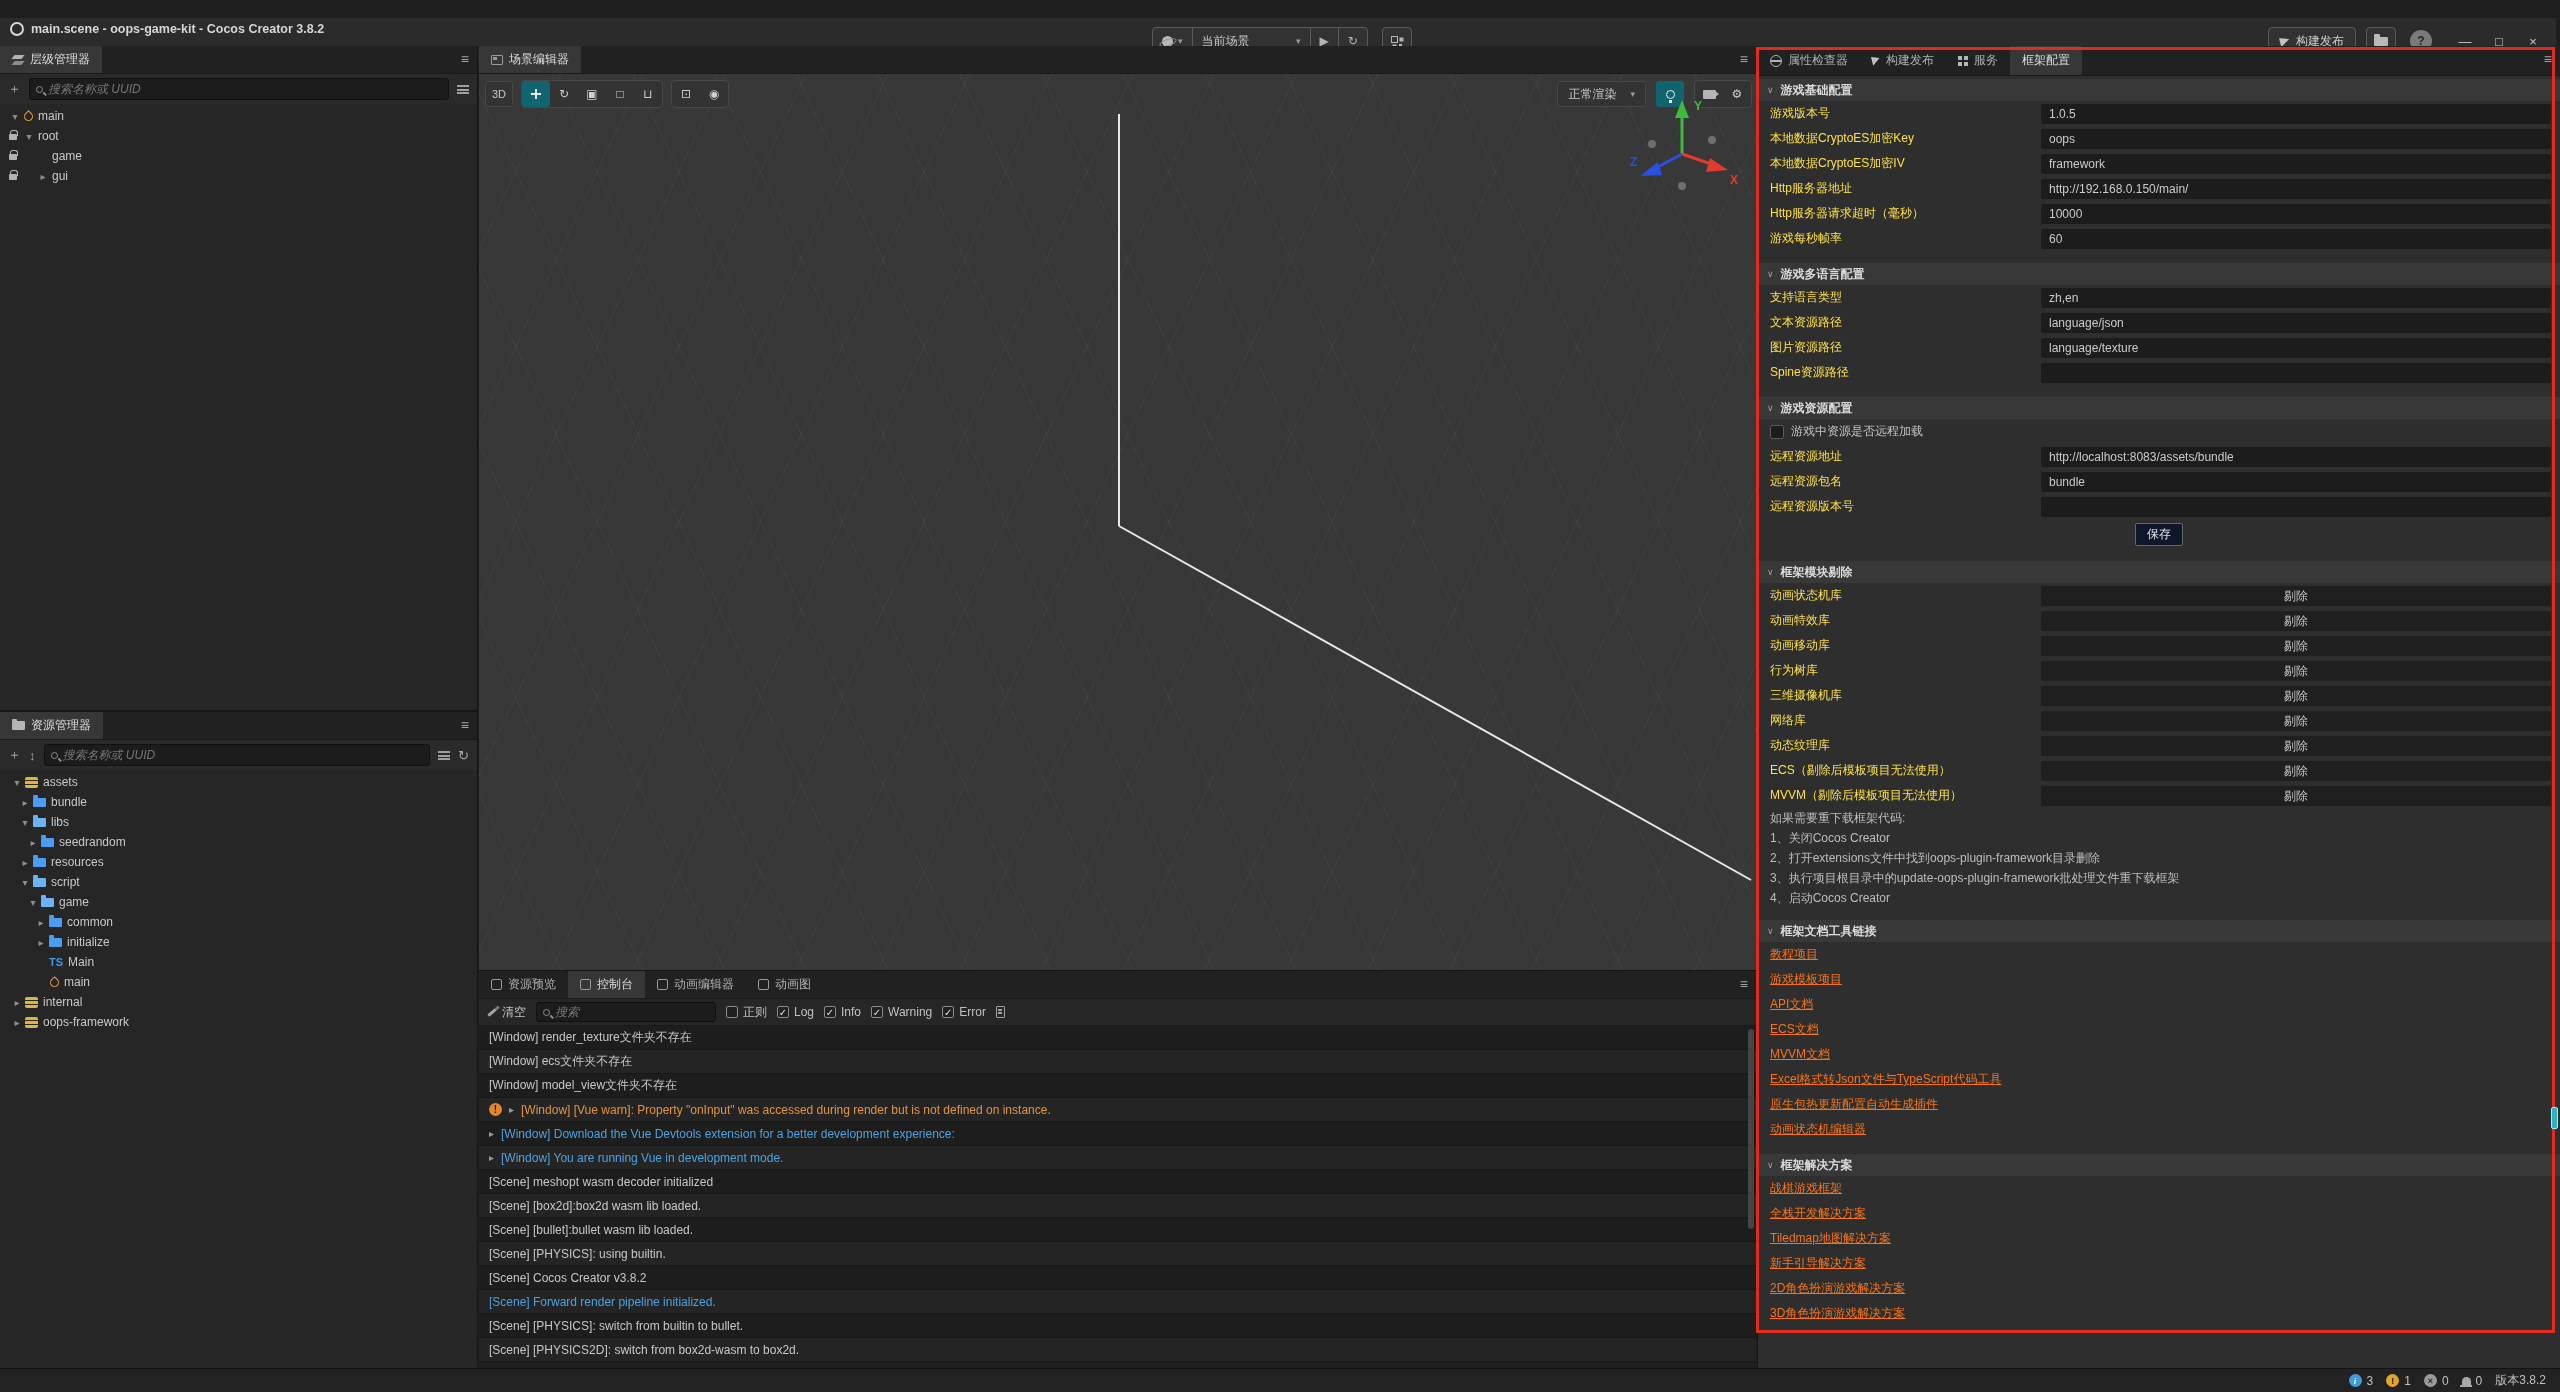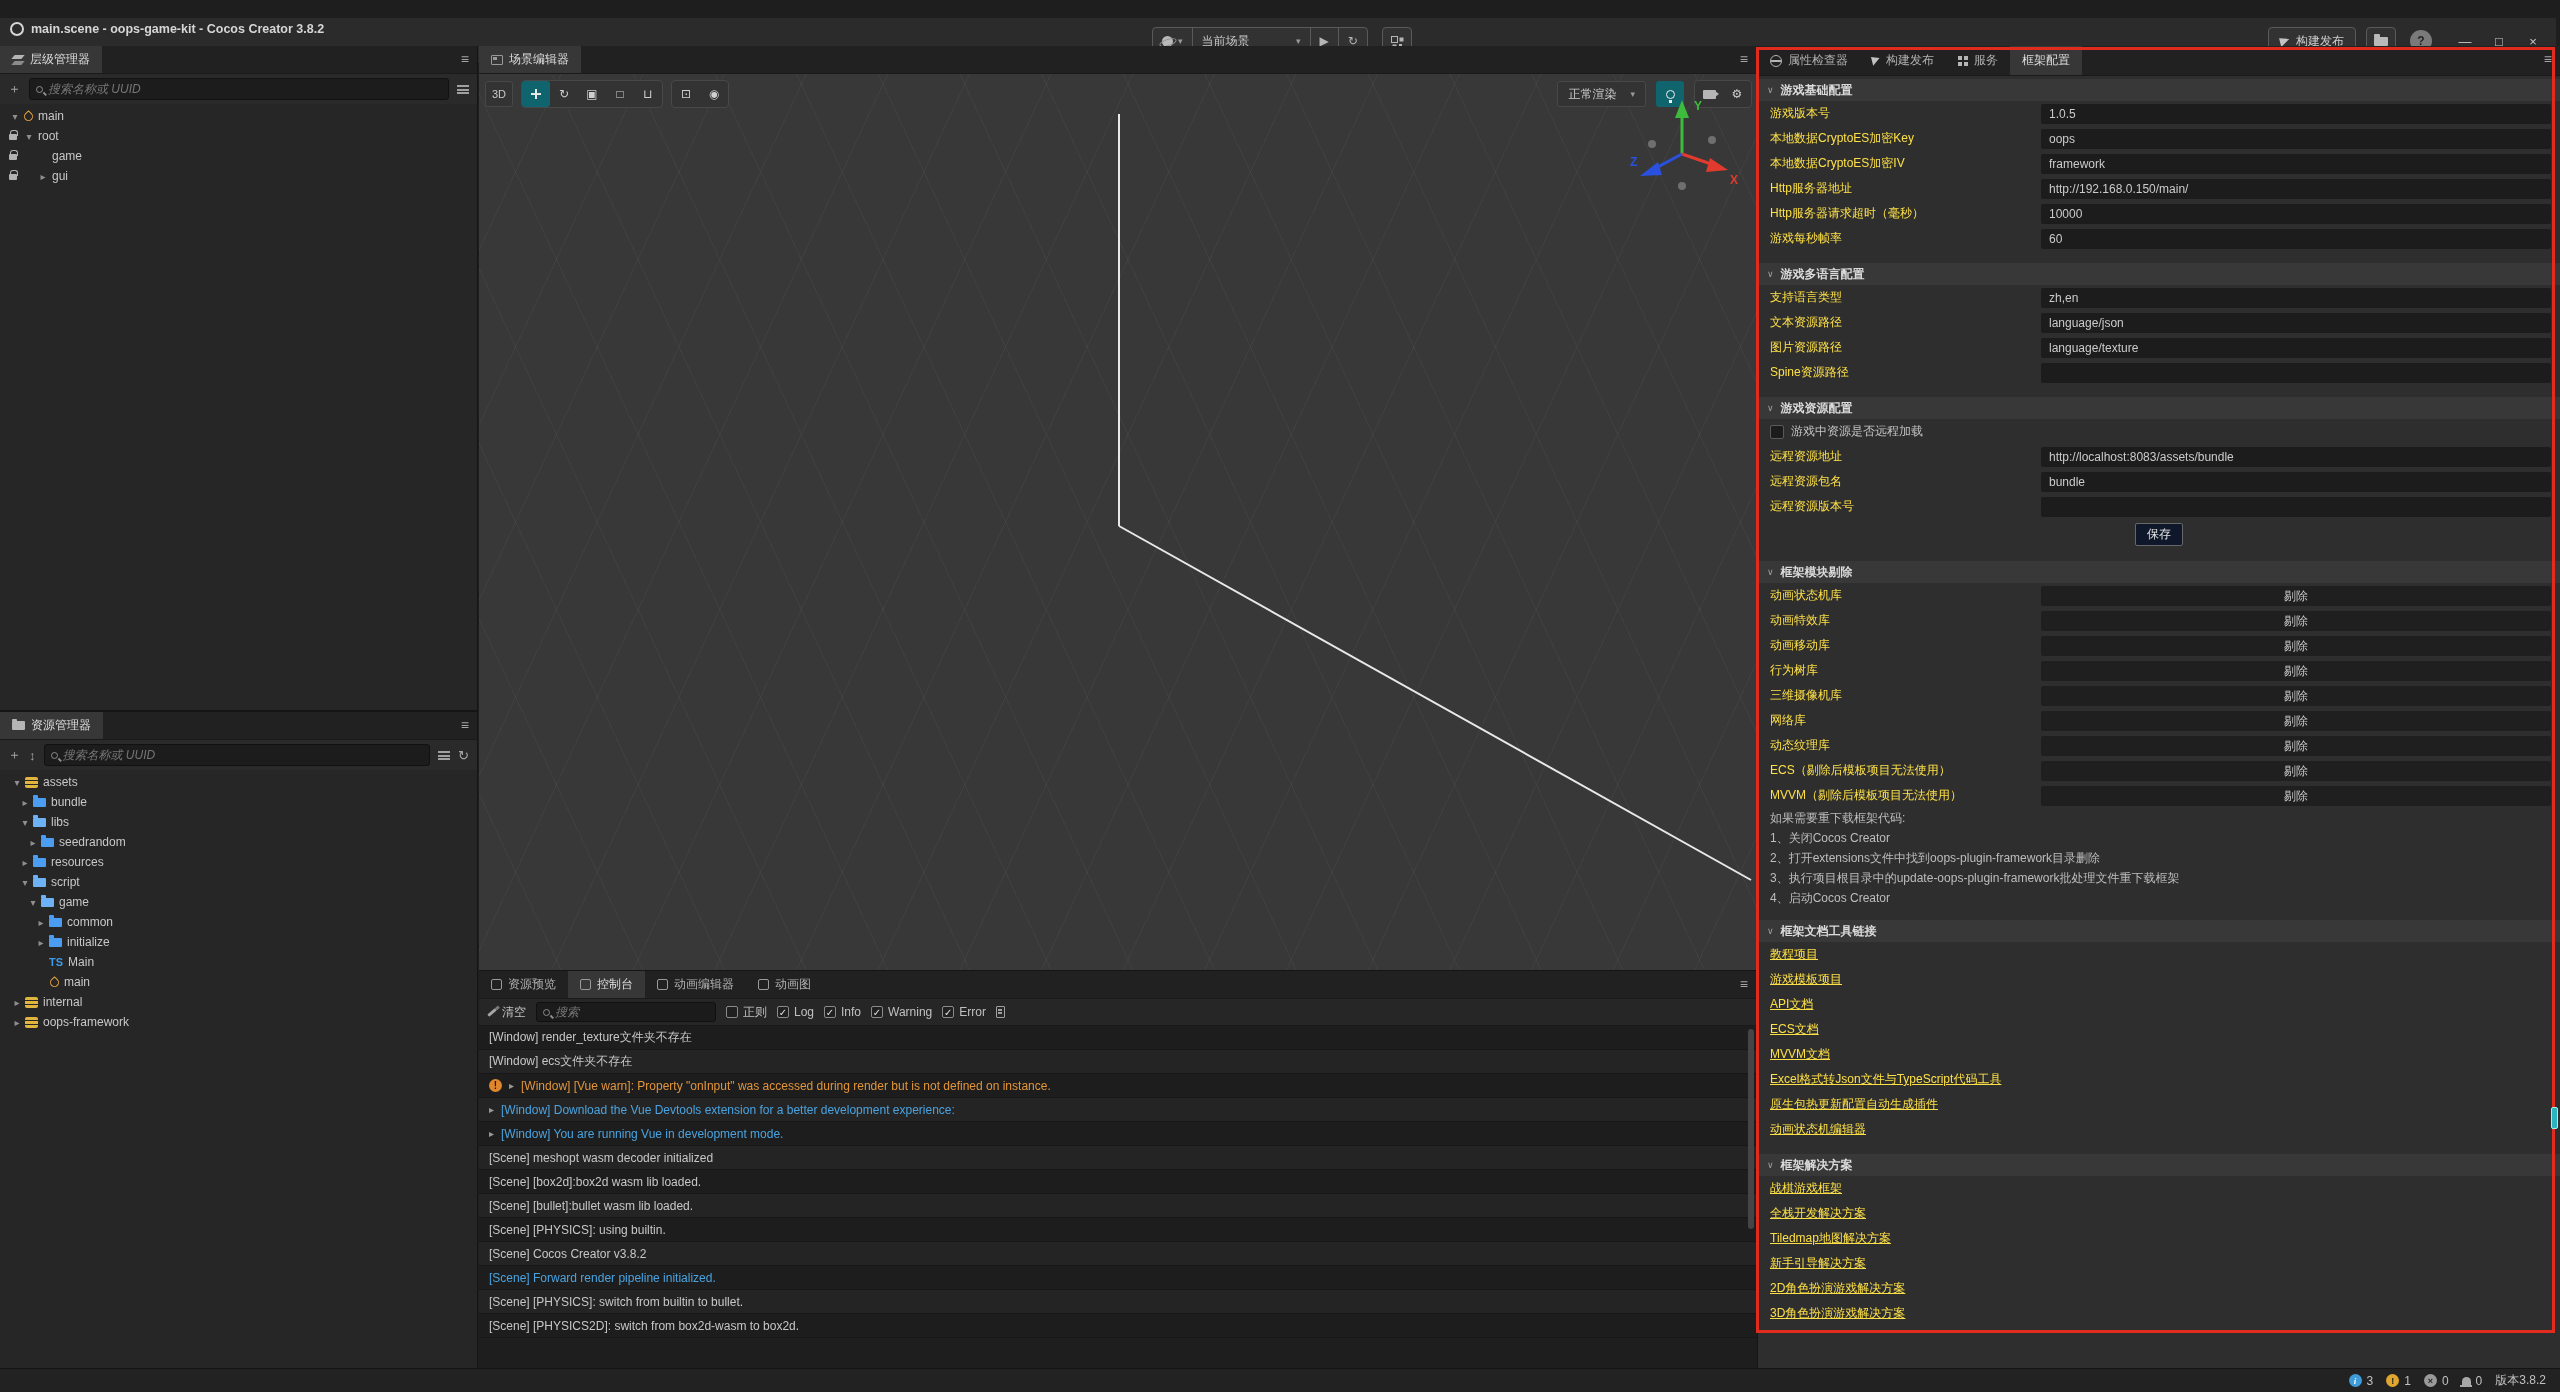--- a/index.html
+++ b/index.html
@@ -134,21 +134,21 @@
   .irow { display:flex; align-items:center; height:25px; padding:0 9px 0 12px; }
   .irow .lbl { width:271px; flex:none; color:#fde047; white-space:nowrap; overflow:hidden; }
   .ival { flex:1; height:20px; line-height:20px; background:#1c1c1c; border-radius:2px; padding:0 8px; color:#cbcbcb; white-space:nowrap; overflow:hidden; }
   .mstrip { flex:1; height:20px; line-height:20px; background:#1f1f1f; border-radius:2px; text-align:center; color:#c9c9c9; }
   .cbrow { display:flex; align-items:center; gap:7px; height:25px; padding-left:12px; color:#c3c3c3; }
   .icb { width:14px; height:14px; background:#1c1c1c; border:1px solid #5a5a5a; border-radius:2px; }
   .saverow { height:30px; display:flex; align-items:center; justify-content:center; }
   .save-btn { background:#0f172a; border:1px solid #676767; border-radius:2px; color:#e2e2e2; padding:2px 11px; }
   .note { height:20px; line-height:20px; padding-left:12px; color:#bdbdbd; white-space:nowrap; overflow:hidden; }
   .ilink { height:25px; display:flex; align-items:center; padding-left:12px; }
-  .ilink span { color:#fde047; text-decoration:underline; white-space:nowrap; }
+  .ilink span { color:#f97316; text-decoration:underline; white-space:nowrap; }
   .i-helmet { width:12px; height:12px; border:1.5px solid #b5b5b5; border-radius:50%; position:relative; overflow:hidden; }
   .i-helmet::after { content:""; position:absolute; left:-1px; top:4.5px; width:14px; height:2px; background:#b5b5b5; }
   .i-grid4 { width:4px; height:4px; background:#b5b5b5; box-shadow:6px 0 0 #b5b5b5, 0 6px 0 #b5b5b5, 6px 6px 0 #b5b5b5; margin:-6px 6px 0 0; }
   .red-annot { position:absolute; left:1756px; top:47px; width:799px; height:1286px; border:3px solid #e12b1e; pointer-events:none; z-index:50; }
   .insp-scroll { position:absolute; right:2px; top:1061px; width:7px; height:22px; background:#2bb3c0; border:1px solid #9ff3e8; border-radius:2px; z-index:60; }
 
   
   .statusbar { position:absolute; left:0; top:1368px; width:2560px; height:24px; background:#222222; border-top:1px solid #141414; display:flex; align-items:center; justify-content:flex-end; gap:13px; padding-right:14px; color:#c0c0c0; }
   .stat { display:flex; align-items:center; gap:5px; }
   .sico { width:13px; height:13px; border-radius:50%; display:flex; align-items:center; justify-content:center; font-size:9px; font-weight:bold; }
@@ -477,20 +477,23 @@
           </div>
         <span class="i-page"></span>
       </div>
       <div class="cmsgs" id="console-msgs">
           <div class="crow m-log">
             <span>[Window] render_texture文件夹不存在</span>
           </div>
           <div class="crow m-log">
             <span>[Window] ecs文件夹不存在</span>
           </div>
+          <div class="crow m-log">
+            <span>[Window] model_view文件夹不存在</span>
+          </div>
           <div class="crow m-warn">
             <span class="warn-badge">!</span>
             <span class="cchev">▸</span>
             <span>[Window] [Vue warn]: Property "onInput" was accessed during render but is not defined on instance.</span>
           </div>
           <div class="crow m-info">
             <span class="cchev">▸</span>
             <span>[Window] Download the Vue Devtools extension for a better development experience:</span>
           </div>
           <div class="crow m-info">

